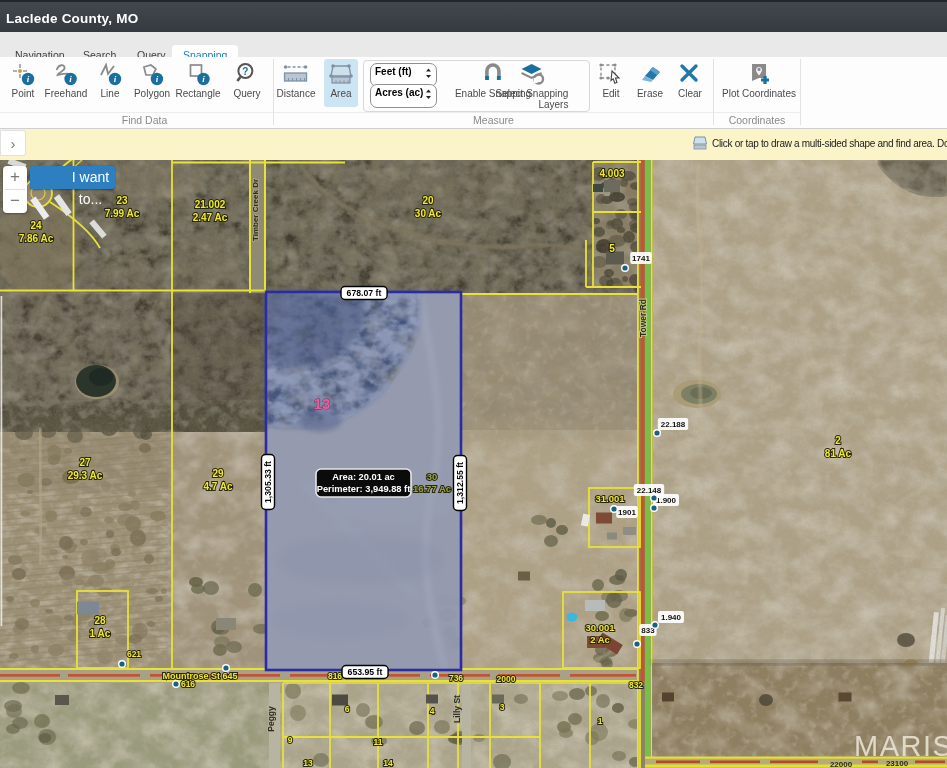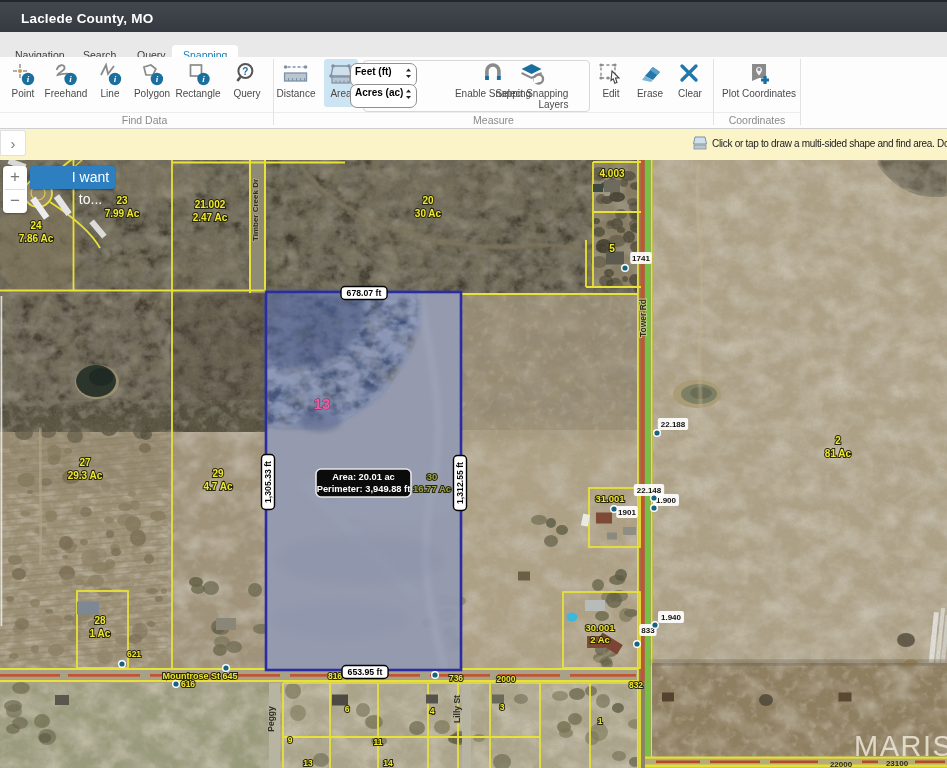--- a/index.html
+++ b/index.html
@@ -1,28 +1,28 @@
 <!DOCTYPE html>
 <html><head><meta charset="utf-8"><style>
 * { margin:0; padding:0; box-sizing:border-box; }
 body { width:947px; height:768px; overflow:hidden; font-family:"Liberation Sans", sans-serif; background:#fff; }
-.hdr { height:32px; background:linear-gradient(#42484e,#343a40); color:#fff; font-size:13.5px; font-weight:bold; line-height:34px; padding-left:21px; letter-spacing:0.2px; border-top:2px solid #23272b;}
+.hdr { height:32px; background:linear-gradient(#42484e,#343a40); color:#fff; font-size:13.5px; font-weight:bold; line-height:34px; padding-left:6px; letter-spacing:0.2px; border-top:2px solid #23272b;}
 .tabs { height:25px; background:#e9e9e9; position:relative; }
 .tab { position:absolute; top:13px; height:22px; font-size:10.5px; color:#3c3c3c; line-height:21px; padding:0 11px; }
 .tab.active { background:#fff; color:#1a7db5; border-radius:4px 4px 0 0; }
 .toolbar { height:72px; background:#fdfdfd; border-bottom:1px solid #cfcfcf; position:relative; }
 .vsep { position:absolute; top:2px; height:66px; width:1px; background:#e2e2e2; }
 .hsep { position:absolute; top:55px; height:1px; background:#ececec; }
 .glabel { position:absolute; top:57px; text-align:center; font-size:10.5px; color:#8a8a8a; }
 .tool { position:absolute; top:4px; transform:translateX(-50%); display:flex; flex-direction:column; align-items:center; }
 .ticon { height:26px; display:flex; align-items:center; justify-content:center; }
 .tlabel { font-size:10px; color:#4a4a4a; text-align:right; line-height:11px; margin-top:1px; white-space:nowrap;}
 .areaSel { position:absolute; left:324px; top:2px; width:34px; height:48px; background:#cde4f3; border-radius:3px; }
 .fieldset { position:absolute; left:363px; top:3px; width:227px; height:52px; border:1px solid #d8d8d8; border-radius:4px; }
-.sel { position:absolute; left:350px; top:6px; width:67px; height:24px; background:#fff; border:1px solid #909090; border-radius:7px; font-size:10px; font-weight:bold; line-height:16px; padding-left:4px; }
+.sel { position:absolute; left:370px; top:6px; width:67px; height:24px; background:#fff; border:1px solid #909090; border-radius:7px; font-size:10px; font-weight:bold; line-height:16px; padding-left:4px; }
 .ybar { height:31px; background:#faf4c8; position:relative; font-size:11.5px; color:#1c1c1c; }
 .chev { position:absolute; left:0; top:1px; width:26px; height:26px; background:#fff; border:1px solid #e0e0e0; border-radius:0 3px 3px 0; color:#777; font-size:15px; text-align:center; line-height:25px; }
 .ymsg { position:absolute; left:712px; top:9px; white-space:nowrap; font-size:10px; letter-spacing:-0.3px; }
 .yicon { position:absolute; left:691px; top:5px; }
 .mapwrap { position:relative; width:947px; height:608px; }
 .iwant { position:absolute; left:30px; top:6px; width:85px; height:23px; background:#2e7fc0; color:#fff; font-size:14px; text-align:center; line-height:22px; border-radius:3px; box-shadow:0 1px 2px rgba(0,0,0,0.4);padding-left:36px; }
 .zbox { position:absolute; left:3px; top:6px; width:24px; height:47px; background:#fff; border-radius:4px; box-shadow:0 1px 2px rgba(0,0,0,0.35); }
 .zplus, .zminus { height:23px; color:#777; font-size:17px; text-align:center; line-height:22px; }
 .zdiv { height:1px; background:#ddd; margin:0 2px; }
 </style></head><body>

